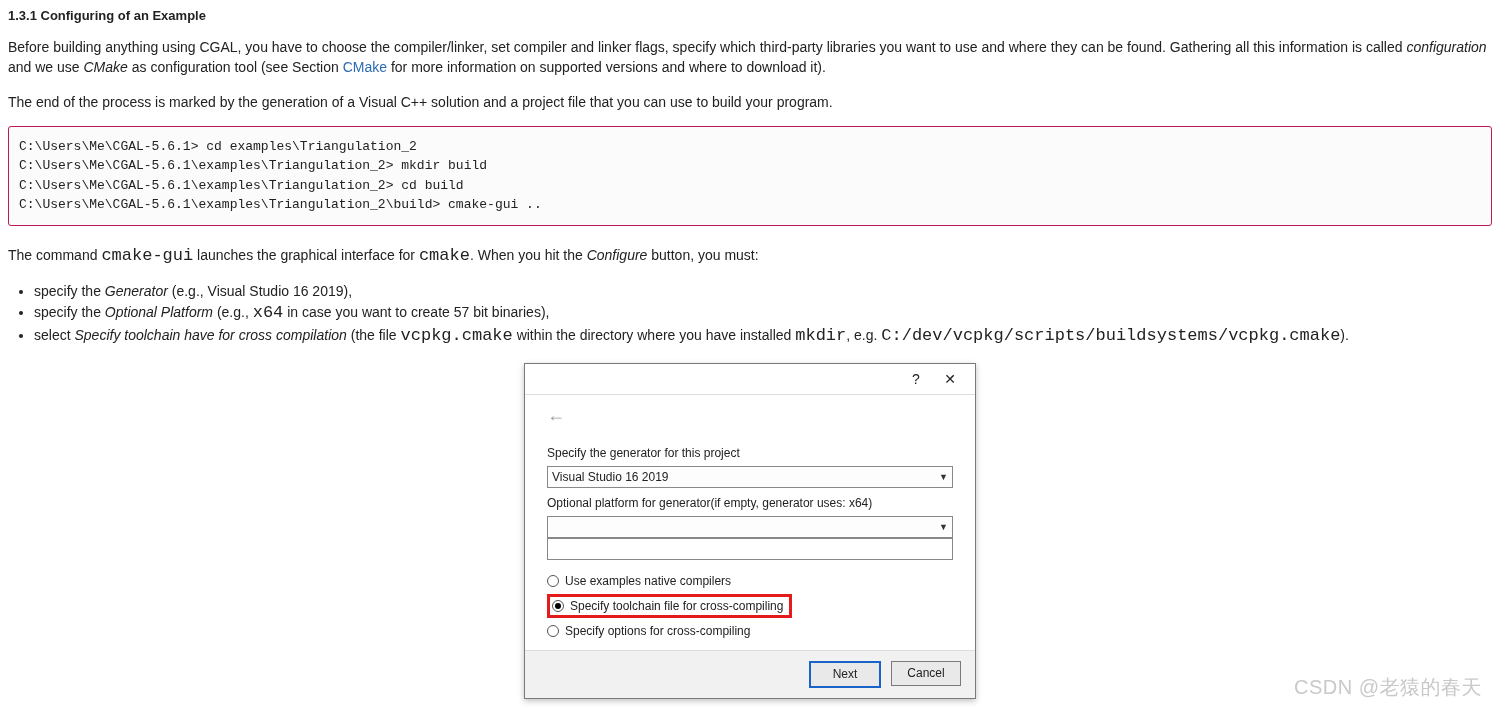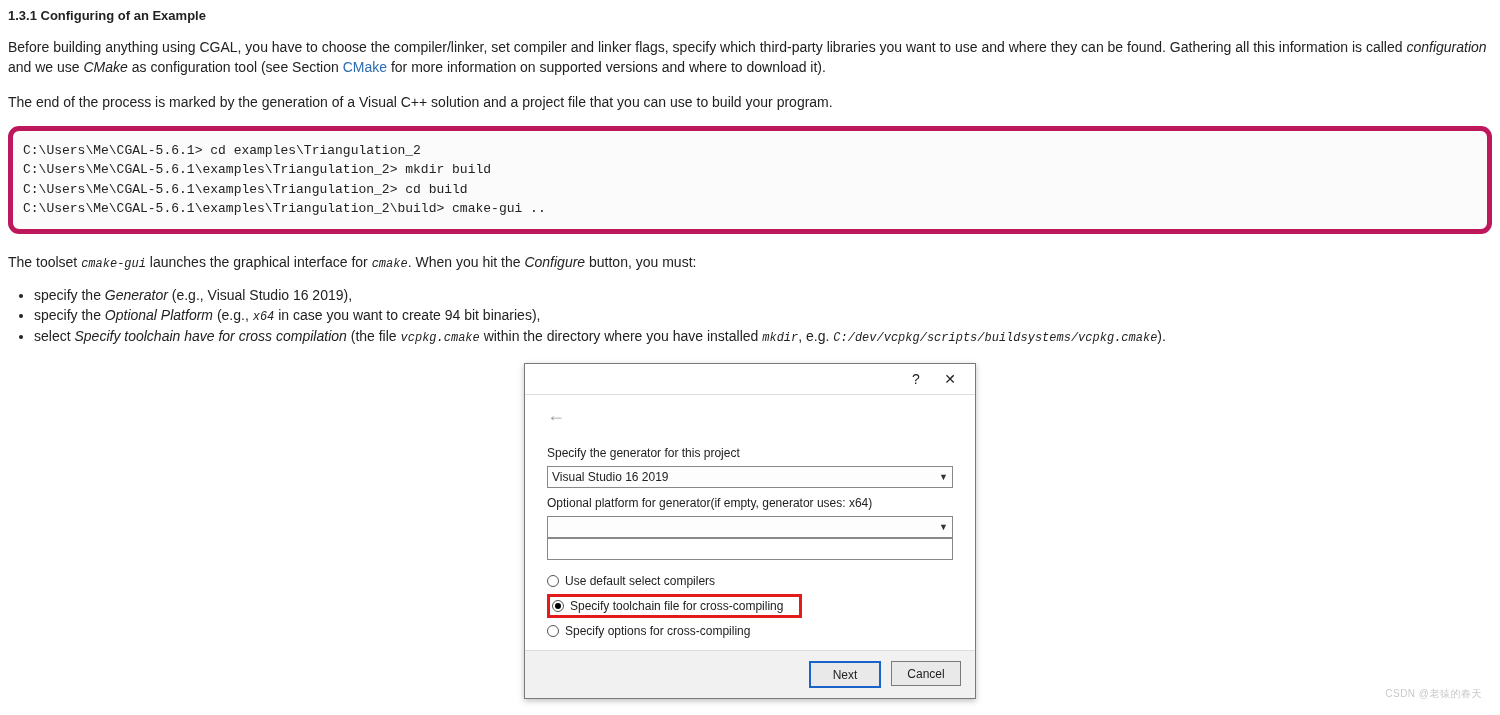--- a/index.html
+++ b/index.html
@@ -1,70 +1,70 @@
 <!DOCTYPE html>
 <html><head>
 <meta charset="utf-8">
 <style>
   html, body { margin:0; padding:0; font-family:"Segoe UI","Helvetica Neue",Arial,sans-serif; font-size:14px; color:#222; }
   body { padding:8px 8px 20px 8px; width:1484px; }
   h3.sect { font-size:13px; font-weight:700; margin:0 0 14px 0; }
   p { margin:0 0 14px 0; line-height:1.45; }
   em.it { font-style:italic; }
   a.link { color:#2b6cb0; text-decoration:none; }
-  code.inline, span.tt { font-family:Consolas,"Courier New",monospace; font-size:12px;font-style:italic; }
-  pre.codeblock { margin:0 0 18px 0; padding:10px 10px; border:5px solid #be185d; background:#fbfbfc; border-radius:11px; font-family:SimSun,"Courier New",monospace; font-size:13px; line-height:1.5; white-space:pre; overflow:auto; }
+  code.inline, span.tt { font-family:Consolas,"Courier New",monospace; font-size:17px; }
+  pre.codeblock { margin:0 0 18px 0; padding:10px 10px; border:1px solid #be185d; background:#fbfbfc; border-radius:3px; font-family:SimSun,"Courier New",monospace; font-size:13px; line-height:1.5; white-space:pre; overflow:auto; }
   ul.bul { margin:0 0 18px 26px; padding:0; }
   ul.bul li { margin:4px 0; }
   .figwrap { text-align:center; }
   .dlg { display:inline-block; width:450px; text-align:left; background:#fff; border:1px solid #7a7a7a; box-shadow:0 2px 6px rgba(0,0,0,.25); font-size:12px; color:#222; }
   .dlg-titlebar { display:flex; justify-content:flex-end; align-items:center; height:30px; padding:0 8px; border-bottom:1px solid #ddd; }
   .dlg-titlebar .tbtn { width:34px; height:22px; display:flex; align-items:center; justify-content:center; font-size:14px; }
   .dlg-body { padding:8px 22px 2px 22px; }
   .back { font-size:18px; color:#9a9a9a; padding:2px 0 14px 0; }
   .lbl { margin:6px 0 6px 0; }
   .fld { width:100%; height:22px; border:1px solid #888; background:#fff; box-sizing:border-box; padding:0 4px; display:flex; align-items:center; justify-content:space-between; font-size:12px; }
   .fld.sel { background:#fdfdfd;gap:32px; }
   .chev { font-size:9px; color:#333; }
   .radios { margin:14px 0 10px 0; }
   .radio { display:flex; align-items:center; gap:6px; margin:6px 0; }
   .rbtn { width:12px; height:12px; border:1px solid #555; border-radius:50%; box-sizing:border-box; display:flex; align-items:center; justify-content:center; }
   .rbtn.sel::after { content:""; width:6px; height:6px; background:#000; border-radius:50%; }
-  .hl { border:3px solid #e41b1b; padding:2px 16px 2px 2px; display:inline-flex; align-items:center; gap:6px; }
+  .hl { border:3px solid #e41b1b; padding:2px 6px 2px 2px; display:inline-flex; align-items:center; gap:6px; }
   .dlg-foot { display:flex; justify-content:flex-end; gap:10px; padding:10px 14px; background:#f1f1f1; border-top:1px solid #ddd; }
   .pbtn { min-width:68px; height:23px; border:1px solid #7a7a7a; background:#e9e9e9; font-size:12px; display:flex; align-items:center; justify-content:center; }
   .pbtn.def { border:2px solid #1a63c8; }
-  .watermark { position:fixed; right:18px; bottom:14px; color:#c9c9c9; font-size:10px; letter-spacing:.5px; }
+  .watermark { position:fixed; right:18px; bottom:14px; color:#c9c9c9; font-size:20px; letter-spacing:.5px; }
 </style>
 </head>
 <body>
 
 <h3 class="sect">1.3.1 Configuring of an Example</h3>
 
 <p>
   <span>Before building anything using CGAL, you have to choose the compiler/linker, set compiler and linker flags, specify which third-party libraries you want to use and where they can be found. Gathering all this information is called </span><em class="it">configuration</em><span> and we use </span><em class="it">CMake</em><span> as configuration tool (see Section </span><a class="link">CMake</a><span> for more information on supported versions and where to download it).</span>
 </p>
 
 <p>The end of the process is marked by the generation of a Visual C++ solution and a project file that you can use to build your program.</p>
 
 <pre class="codeblock">C:\Users\Me\CGAL-5.6.1&gt; cd examples\Triangulation_2
 C:\Users\Me\CGAL-5.6.1\examples\Triangulation_2&gt; mkdir build
 C:\Users\Me\CGAL-5.6.1\examples\Triangulation_2&gt; cd build
 C:\Users\Me\CGAL-5.6.1\examples\Triangulation_2\build&gt; cmake-gui ..</pre>
 
 <p>
-  <span>The toolset </span><span class="tt">cmake-gui</span><span> launches the graphical interface for </span><span class="tt">cmake</span><span>. When you hit the </span><em class="it">Configure</em><span> button, you must:</span>
+  <span>The command </span><span class="tt">cmake-gui</span><span> launches the graphical interface for </span><span class="tt">cmake</span><span>. When you hit the </span><em class="it">Configure</em><span> button, you must:</span>
 </p>
 
 <ul class="bul">
   <li>
     <span>specify the </span><em class="it">Generator</em><span> (e.g., Visual Studio 16 2019),</span>
   </li>
   <li>
-    <span>specify the </span><em class="it">Optional Platform</em><span> (e.g., </span><span class="tt">x64</span><span> in case you want to create 94 bit binaries),</span>
+    <span>specify the </span><em class="it">Optional Platform</em><span> (e.g., </span><span class="tt">x64</span><span> in case you want to create 57 bit binaries),</span>
   </li>
   <li>
     <span>select </span><em class="it">Specify toolchain have for cross compilation</em><span> (the file </span><span class="tt">vcpkg.cmake</span><span> within the directory where you have installed </span><span class="tt">mkdir</span><span>, e.g. </span><span class="tt">C:/dev/vcpkg/scripts/buildsystems/vcpkg.cmake</span><span>).</span>
   </li>
 </ul>
 
 <div class="figwrap">
   <div class="dlg">
     <div class="dlg-titlebar">
       <div class="tbtn">
@@ -87,21 +87,21 @@
       <div class="fld sel">
         <span></span>
         <span class="chev">▼</span>
       </div>
 
       <div class="fld"></div>
 
       <div class="radios">
         <div class="radio">
           <span class="rbtn"></span>
-          <span>Use default select compilers</span>
+          <span>Use examples native compilers</span>
         </div>
         <div class="hl">
           <div class="radio" style="margin:0">
             <span class="rbtn sel"></span>
             <span>Specify toolchain file for cross-compiling</span>
           </div>
         </div>
         <div class="radio">
           <span class="rbtn"></span>
           <span>Specify options for cross-compiling</span>

